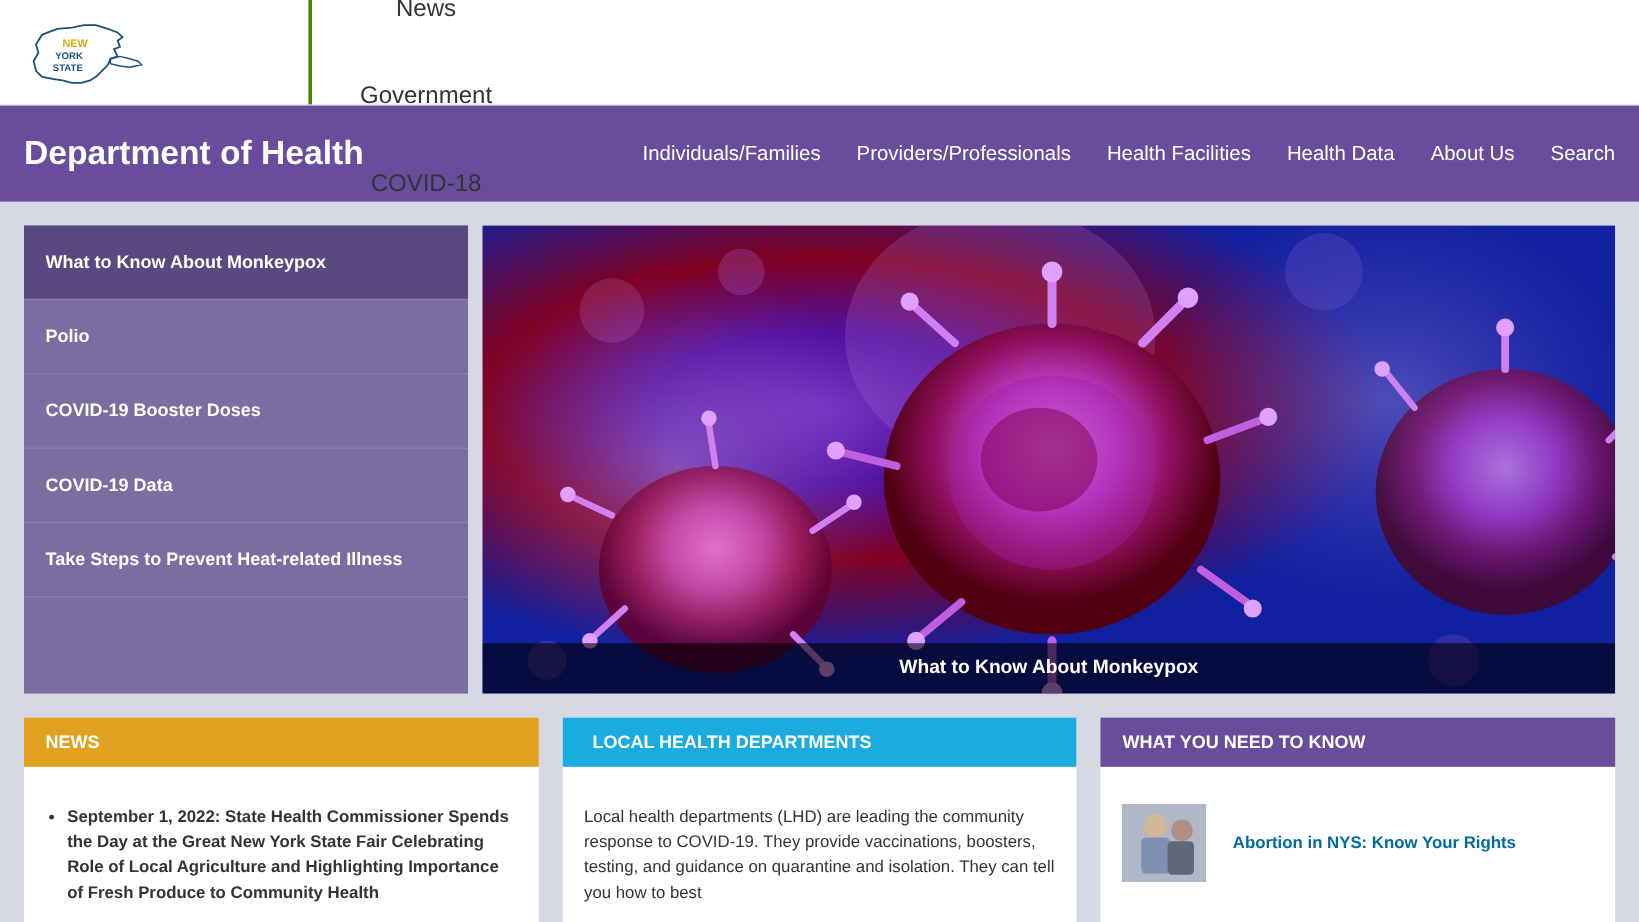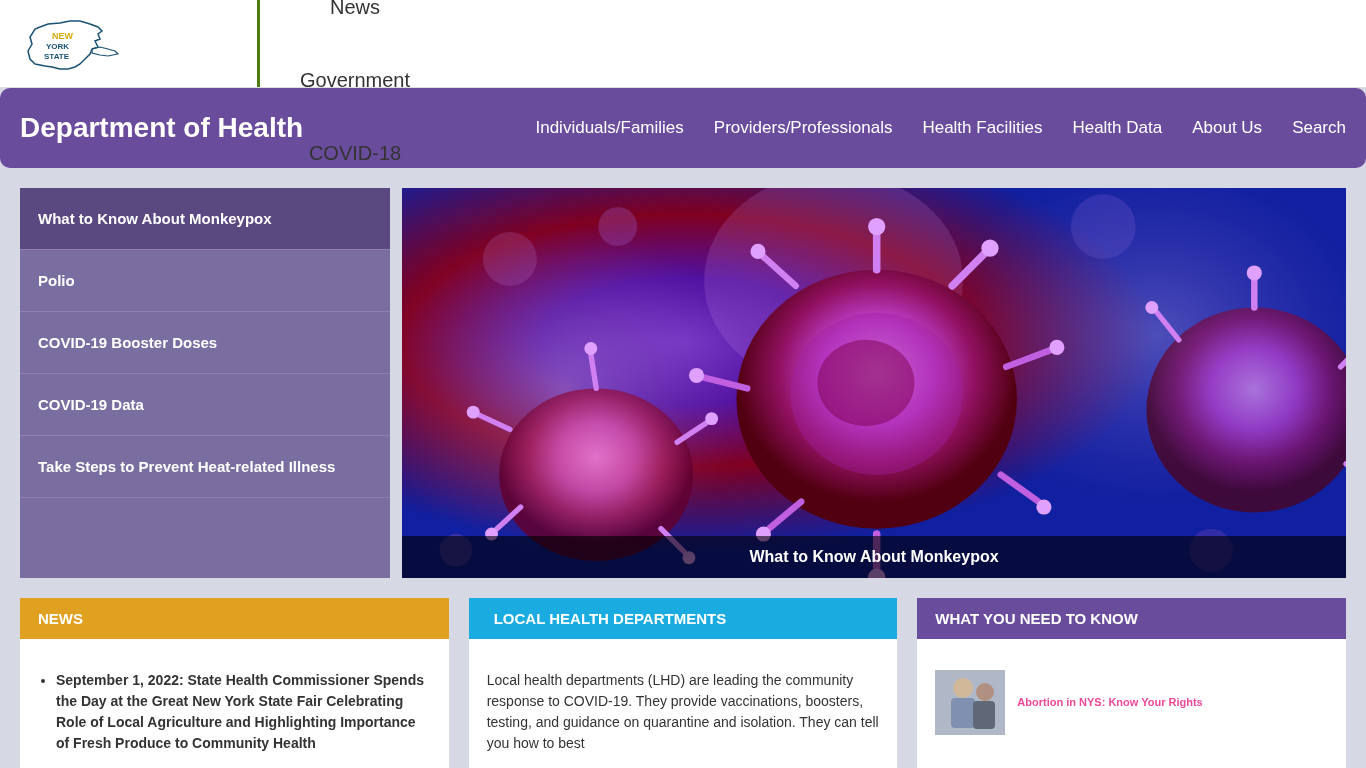--- a/index.html
+++ b/index.html
@@ -41,21 +41,20 @@
     }
 
     
     #dept-header {
       background: #6a4c9c;
       color: #fff;
       display: flex;
       align-items: center;
       height: 80px;
       padding: 0 20px;
-      border-radius: 10px;
     }
     #dept-title {
       font-size: 28px;
       font-weight: bold;
       color: #fff;
       min-width: 300px;
     }
     #dept-nav {
       display: flex;
       gap: 30px;
@@ -173,23 +172,24 @@
     }
     .wynk-thumb {
       width: 70px;
       height: 65px;
       background: linear-gradient(135deg, #a0a0b0 0%, #c0c0d0 50%, #9090a0 100%);
       flex-shrink: 0;
       position: relative;
       overflow: hidden;
     }
     .wynk-text {
-      font-size: 11px;
+      font-size: 14px;
       font-weight: 600;
-      color: #ec4899;
+      color: #0369a1;
+      margin-left: 10px;
     }
   </style>
 </head>
 <body>
 
 <div id="top-nav">
   <div id="logo-area">
     <svg id="logo-svg" viewBox="0 0 110 70" xmlns="http://www.w3.org/2000/svg">
 
       <polyline points="15,55 10,50 8,42 12,35 10,28 15,20 20,18 28,15 40,14 50,12 60,12 70,15 78,18 82,22 78,25 80,30 75,32 78,38 72,40 70,45 65,50 60,55 55,58 48,60 40,60 32,58 25,57 15,55" fill="none" stroke="#1a5276" stroke-width="1.5"></polyline>

